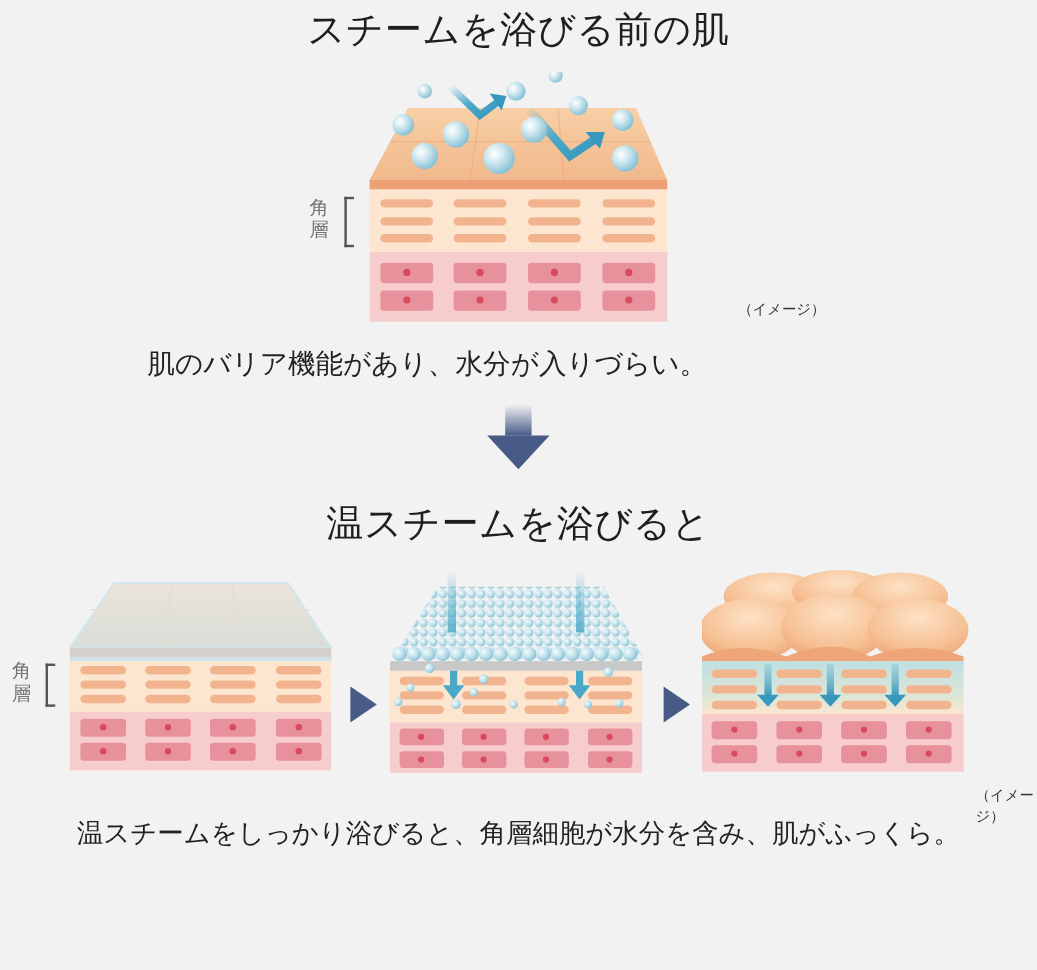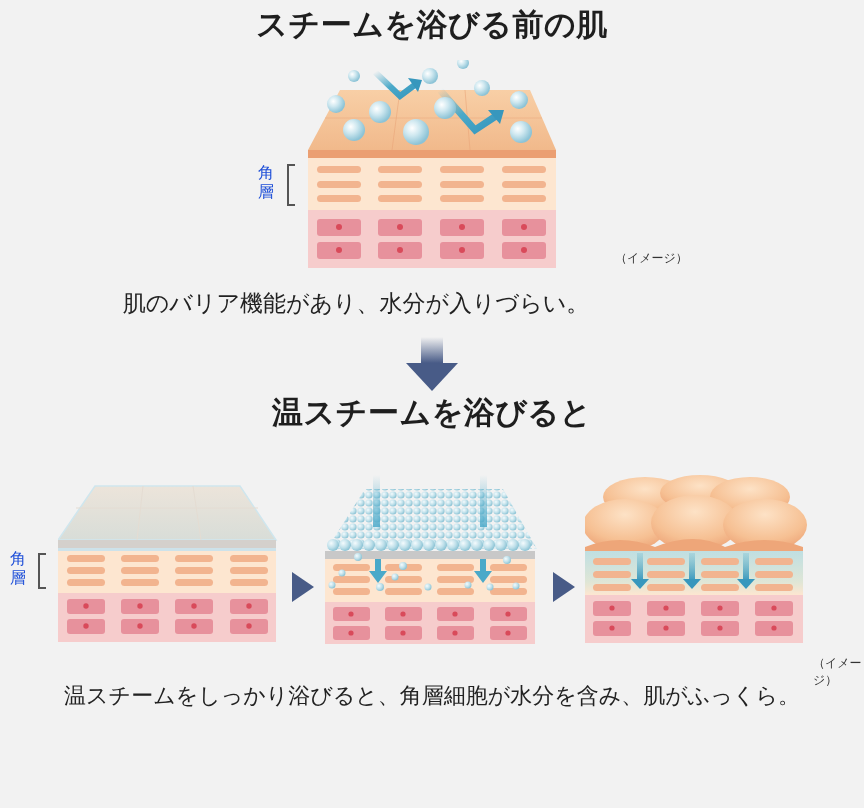--- a/index.html
+++ b/index.html
@@ -1,22 +1,22 @@
 <!DOCTYPE html>
 <html><head>
 <meta charset="utf-8">
 <style>
   * { box-sizing: border-box; margin: 0; padding: 0; }
   html, body { width: 864px; height: 808px; background: #f2f2f2; overflow: hidden; }
   body { position: relative; font-family: "DejaVu Sans", "Liberation Sans", sans-serif; color: #222; }
   .abs { position: absolute; }
-  .title { font-weight: bold; font-size: 31px; letter-spacing: 0.5px; text-align: center; width: 864px; left: 0; color: #1e1e1e; }
+  .title { font-weight: normal; font-size: 31px; letter-spacing: 0.5px; text-align: center; width: 864px; left: 0; color: #1e1e1e; }
   .caption { font-size: 23px; text-align: center; width: 712px; left: 0; color: #222; }
   .image-note { font-size: 12px; color: #333; margin-left: 48px; }
-  .layer-label { font-size: 16px; line-height: 19px; width: 18px; color: #1d4ed8; }
+  .layer-label { font-size: 16px; line-height: 19px; width: 18px; color: #737373; }
   .bracket { border: 2px solid #555; border-right: none; width: 8px; }
   .tri-right { width: 0; height: 0; border-top: 15px solid transparent; border-bottom: 15px solid transparent; border-left: 22px solid #485b87; }
   .down-arrow-shaft { width: 22px; height: 26px; background: linear-gradient(to bottom, rgba(72,91,135,0) 0%, #485b87 100%); }
   .down-arrow-head { width: 0; height: 0; border-left: 26px solid transparent; border-right: 26px solid transparent; border-top: 28px solid #485b87; }
   .footer { font-size: 22px; text-align: center; width: 864px; left: 0; line-height: 36px; color: #222; }
   svg { display: block; }
 </style>
 </head>
 <body>
 
@@ -111,21 +111,21 @@
 
 <div class="abs image-note" style="left:567px; top:250px;">（イメージ）</div>
 
 <div class="abs caption" style="top:288px;">肌のバリア機能があり、水分が入りづらい。</div>
 
 <div class="abs" style="left:406px; top:337px; width:52px; display:flex; flex-direction:column; align-items:center;">
   <div class="down-arrow-shaft"></div>
   <div class="down-arrow-head"></div>
 </div>
 
-<div class="abs title" style="top:392px;">温スチームを浴びると</div>
+<div class="abs title" style="top:416px;">温スチームを浴びると</div>
 
 <div class="abs" style="left:58px; top:484px; width:222px; height:160px;">
   <svg width="222" height="160" viewBox="0 0 222 160">
     <defs>
       <linearGradient id="greyTop" x1="0" y1="0" x2="0" y2="1">
         <stop offset="0%" stop-color="#ece4da"></stop>
         <stop offset="100%" stop-color="#d8ddd8"></stop>
       </linearGradient>
     </defs>
     <polygon points="37,2 182,2 218,56 0,56" fill="url(#greyTop)" stroke="#cfe6ee" stroke-width="1.5"></polygon>

